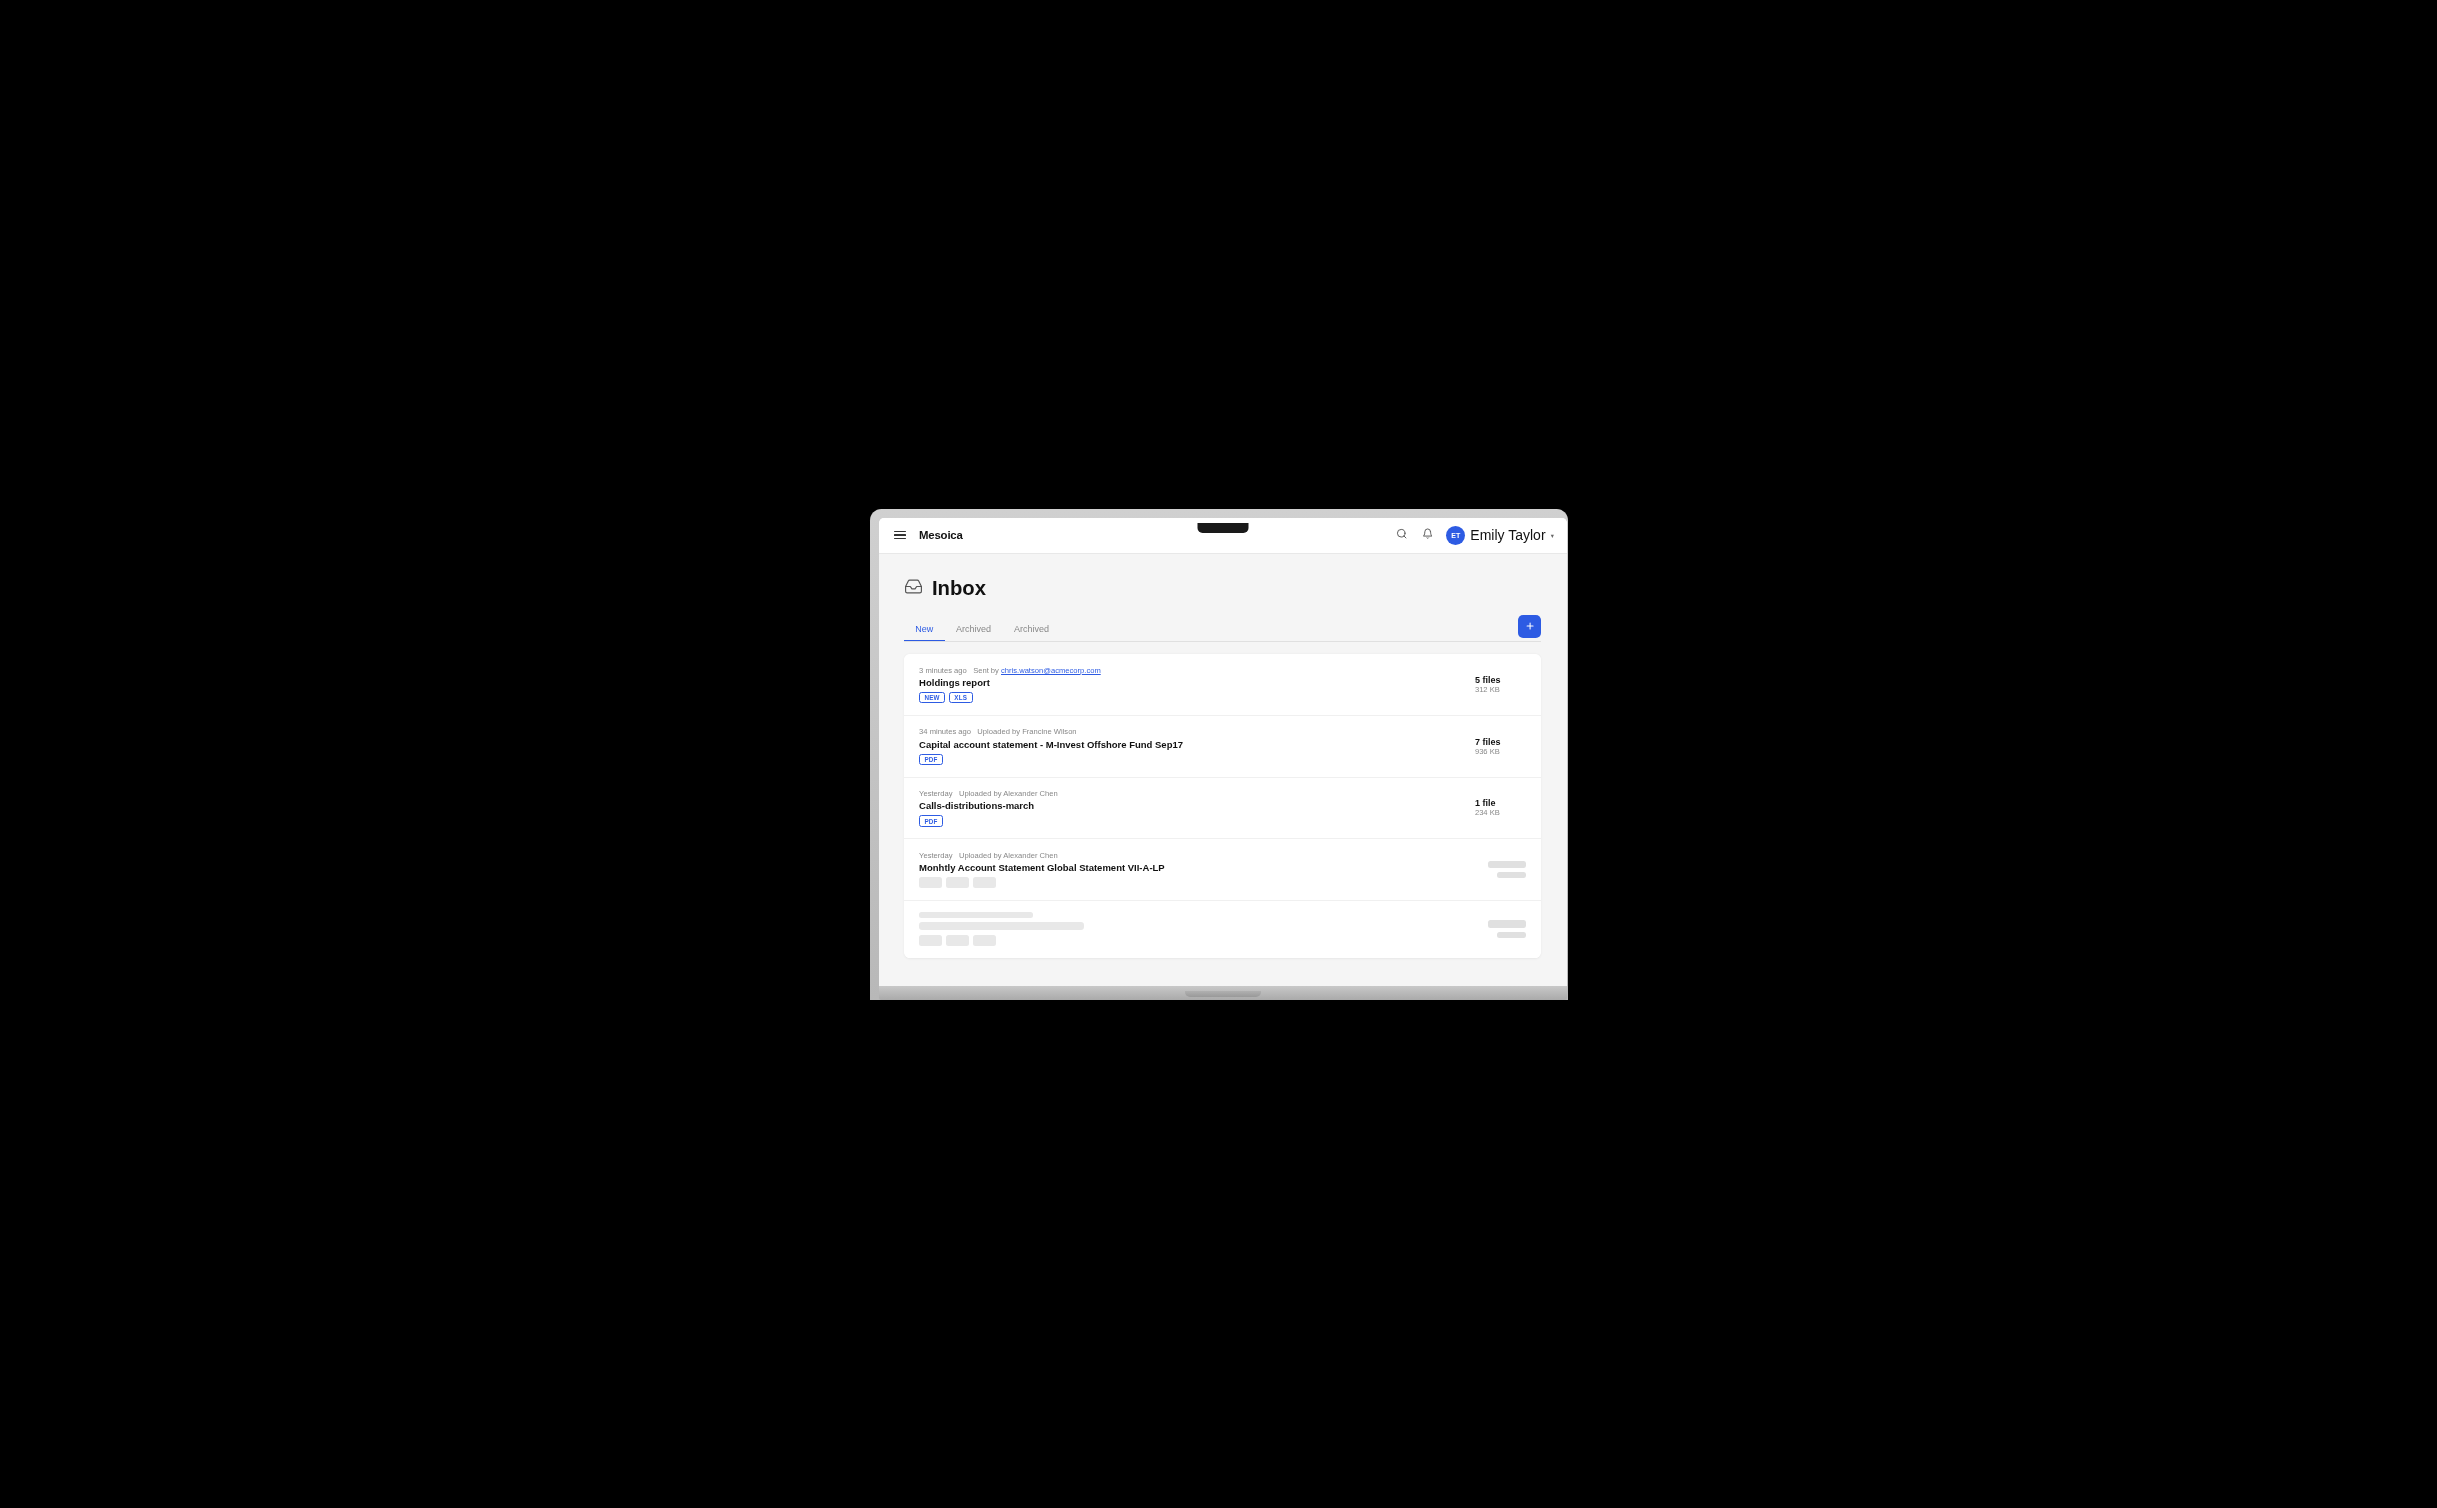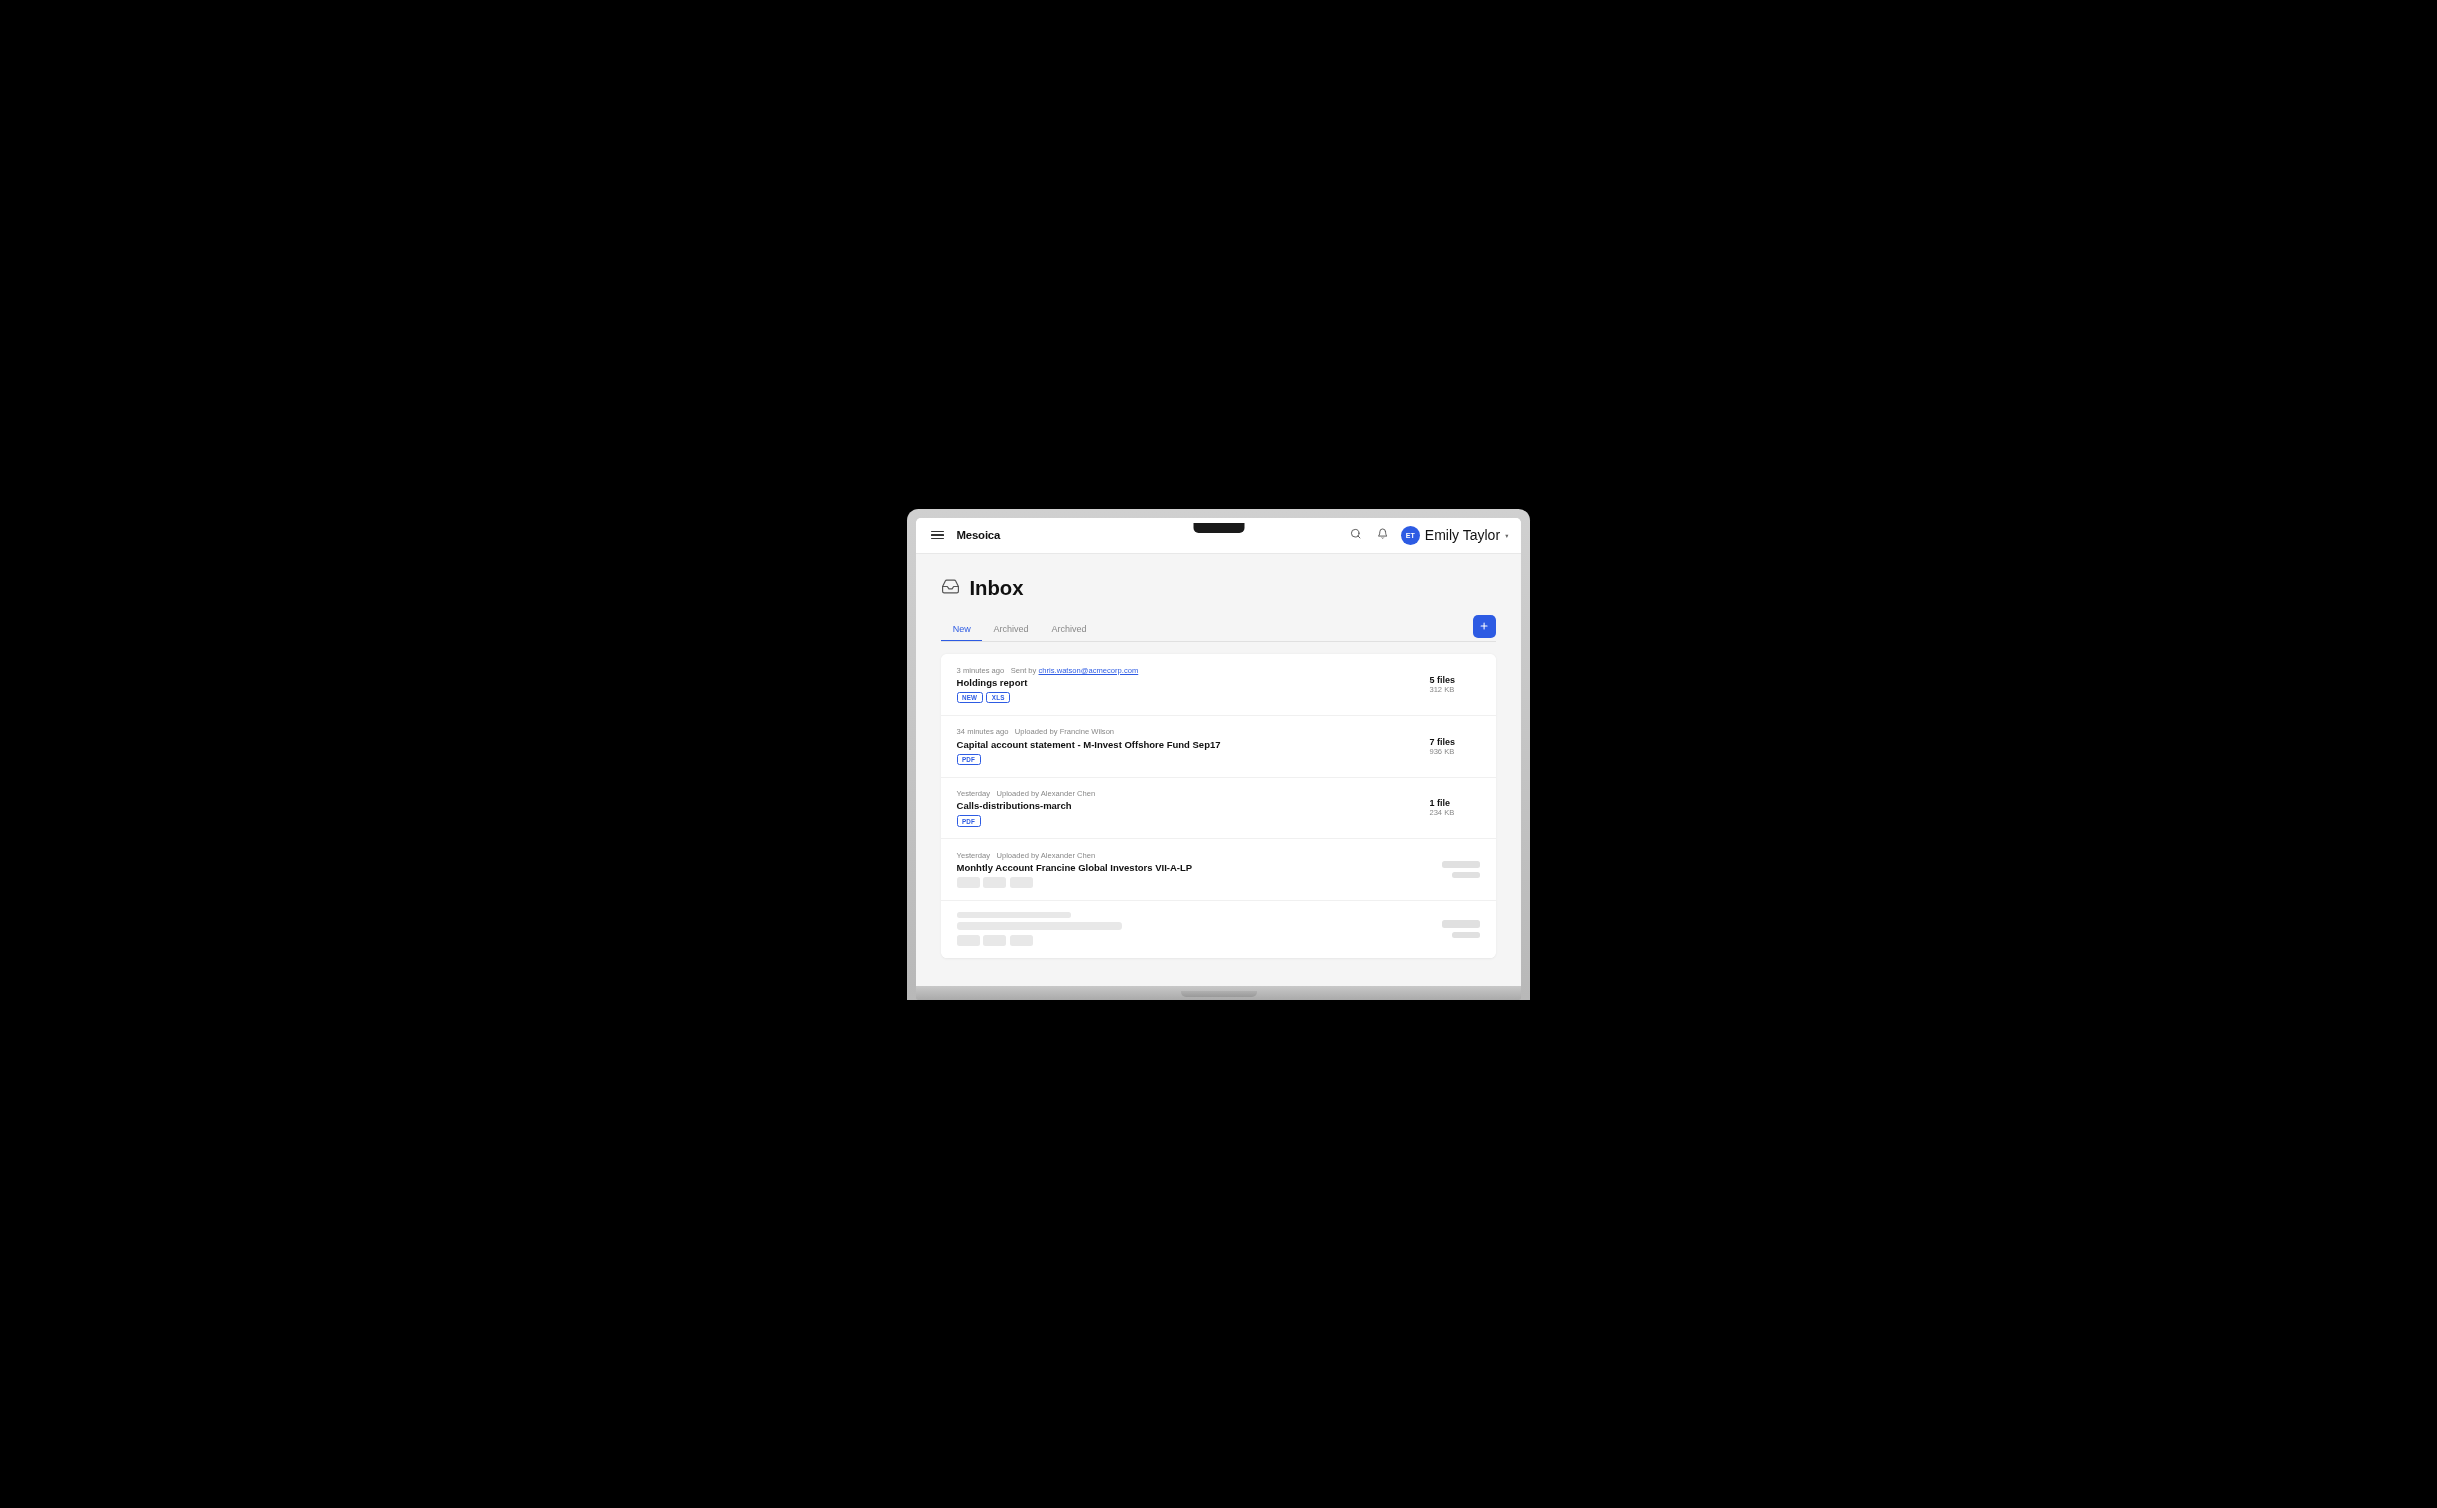--- a/index.html
+++ b/index.html
@@ -7,24 +7,24 @@
     body {
       background: #000;
       display: flex;
       justify-content: center;
       align-items: center;
       min-height: 100vh;
       font-family: -apple-system, BlinkMacSystemFont, 'Segoe UI', sans-serif;
     }
 
     .laptop-outer {
-      width: 623px;
+      width: 698px;
       background: linear-gradient(180deg, #d0d0d0 0%, #b8b8b8 100%);
       border-radius: 11.4px 11.4px 0 0;
-      padding: 9px 9px 0 9px;
+      padding: 9px 1px 0 9px;
       box-shadow: 0 19px 51px rgba(0,0,0,0.8);
       position: relative;
     }
 
     .laptop-screen {
       background: #f5f5f5;
       border-radius: 5.1px 5.1px 0 0;
       overflow: hidden;
       position: relative;
     }
@@ -477,21 +477,21 @@
           </div>
         </div>
 
         <div class="inbox-item">
           <div class="item-left">
             <div class="item-meta">
               <span>Yesterday</span>&nbsp;&nbsp;
               <span>Uploaded by</span>
               <span>Alexander Chen</span>
             </div>
-            <div class="item-title">Monhtly Account Francine Global Investors VII-A-LP</div>
+            <div class="item-title">Monhtly Account Statement Global Statement VII-A-LP</div>
             <div class="item-tags">
               <div class="skeleton-tag"></div>
               <div class="skeleton-tag"></div>
               <div class="skeleton-tag"></div>
             </div>
           </div>
           <div class="item-right skeleton-right">
             <div class="skeleton-num"></div>
             <div class="skeleton-size"></div>
           </div>

